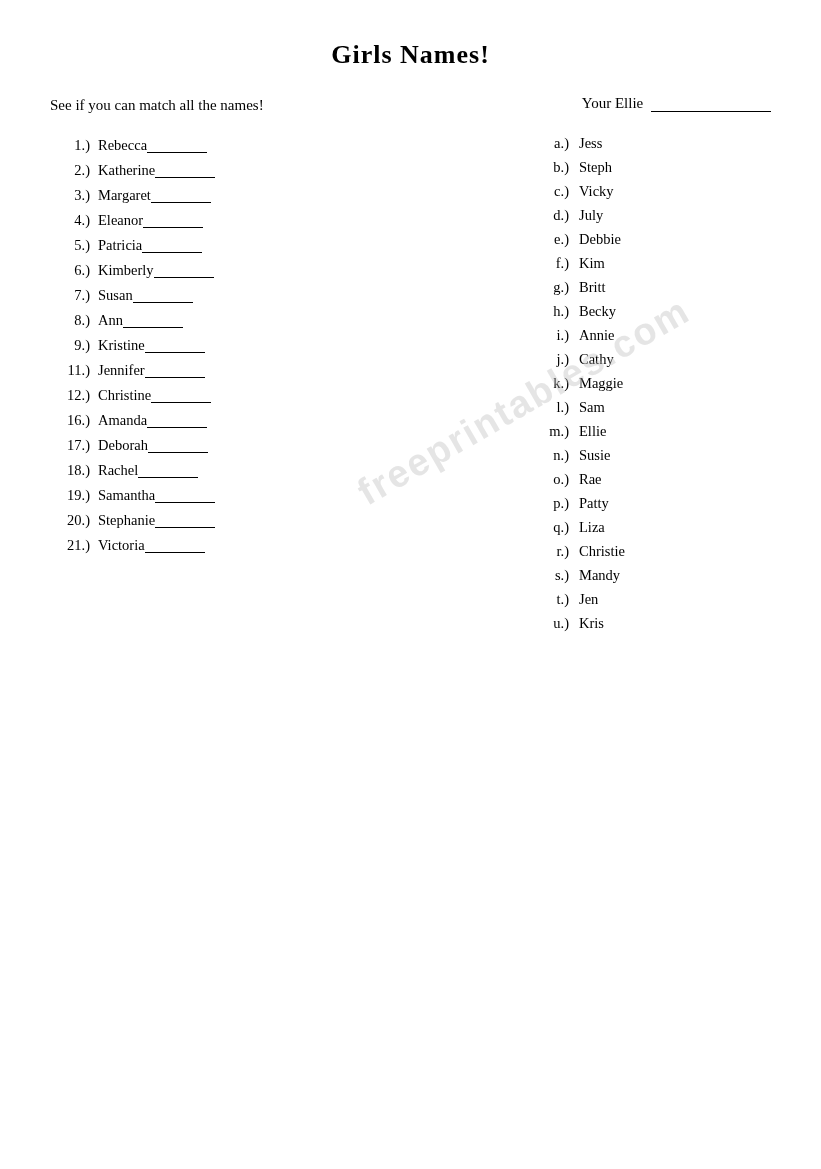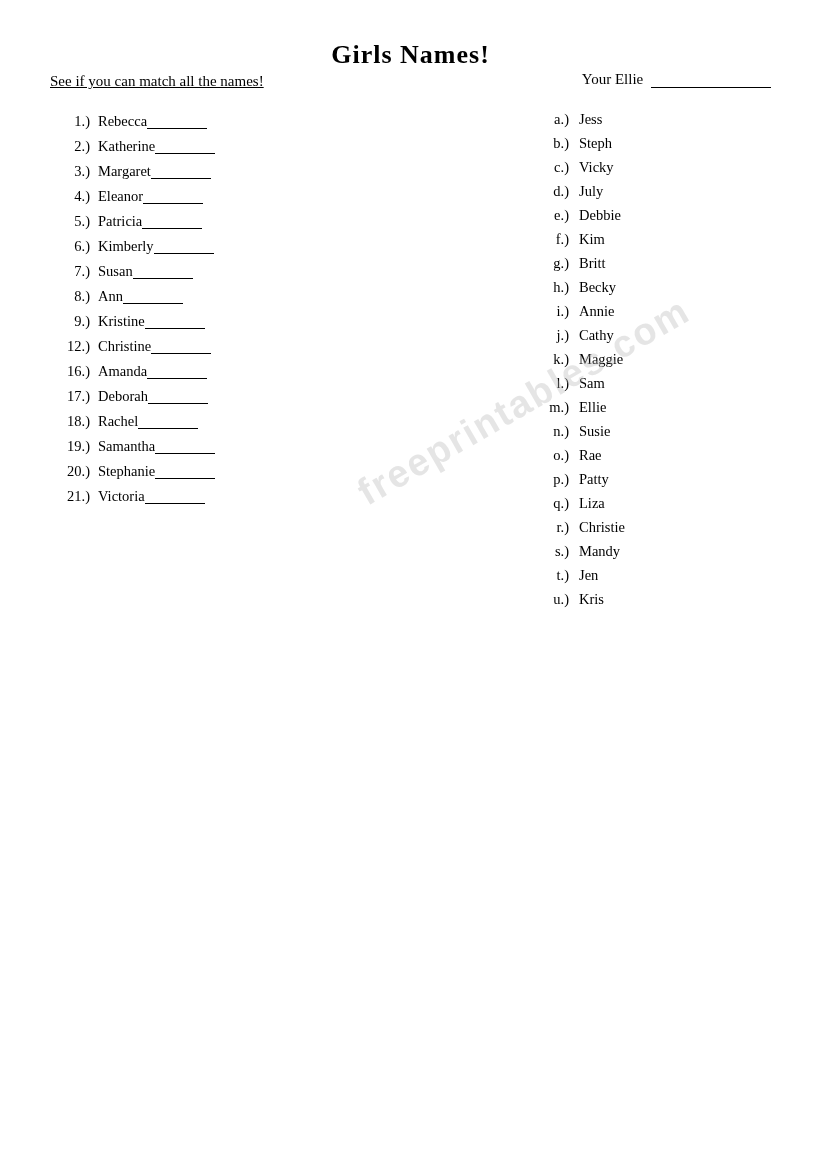--- a/index.html
+++ b/index.html
@@ -8,34 +8,34 @@
       font-family: 'Courier New', Courier, monospace;
       width: 821px;
       min-height: 1169px;
       padding: 40px 50px;
       position: relative;
     }
     .page-title {
       text-align: center;
       font-size: 26px;
       font-family: 'Comic Sans MS', 'Chalkboard SE', cursive;
+      margin-bottom: 24px;
       letter-spacing: 1px;
     }
     .header-row {
       display: flex;
       justify-content: space-between;
       align-items: flex-start;
       margin-bottom: 18px;
     }
     .instruction {
       font-size: 15px;
       font-family: 'Comic Sans MS', 'Chalkboard SE', cursive;
       max-width: 280px;
       line-height: 1.5;
-      text-decoration: underline;
     }
     .your-name {
       font-size: 15px;
       font-family: 'Comic Sans MS', 'Chalkboard SE', cursive;
       white-space: nowrap;
     }
     .your-name-line {
       display: inline-block;
       border-bottom: 1px solid #000;
       width: 120px;
@@ -149,20 +149,24 @@
     </div>
       <div class="name-row">
       <span class="num">8.)</span>
       <span>Ann<span class="blank-line">&nbsp;</span></span>
     </div>
       <div class="name-row">
       <span class="num">9.)</span>
       <span>Kristine<span class="blank-line">&nbsp;</span></span>
     </div>
       <div class="name-row">
+      <span class="num">11.)</span>
+      <span>Jennifer<span class="blank-line">&nbsp;</span></span>
+    </div>
+      <div class="name-row">
       <span class="num">12.)</span>
       <span>Christine<span class="blank-line">&nbsp;</span></span>
     </div>
       <div class="name-row">
       <span class="num">16.)</span>
       <span>Amanda<span class="blank-line">&nbsp;</span></span>
     </div>
       <div class="name-row">
       <span class="num">17.)</span>
       <span>Deborah<span class="blank-line">&nbsp;</span></span>

